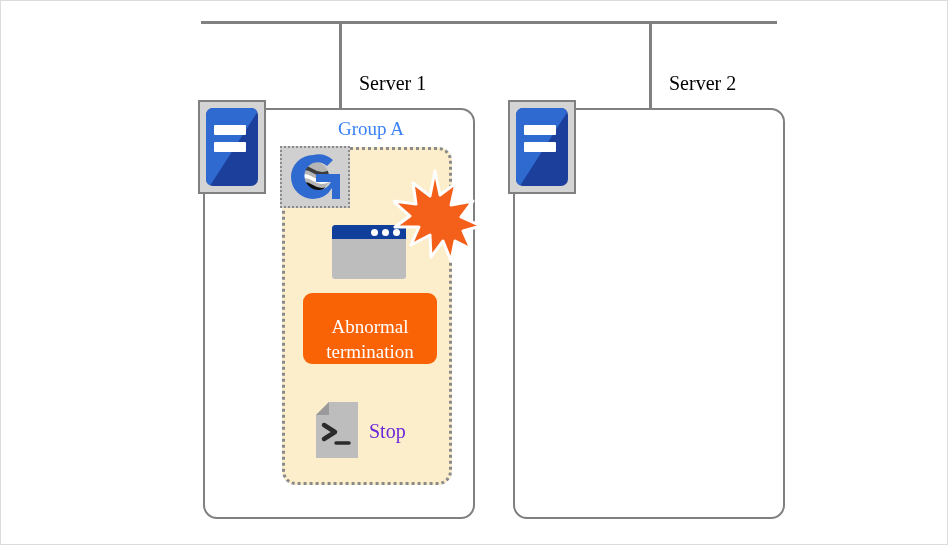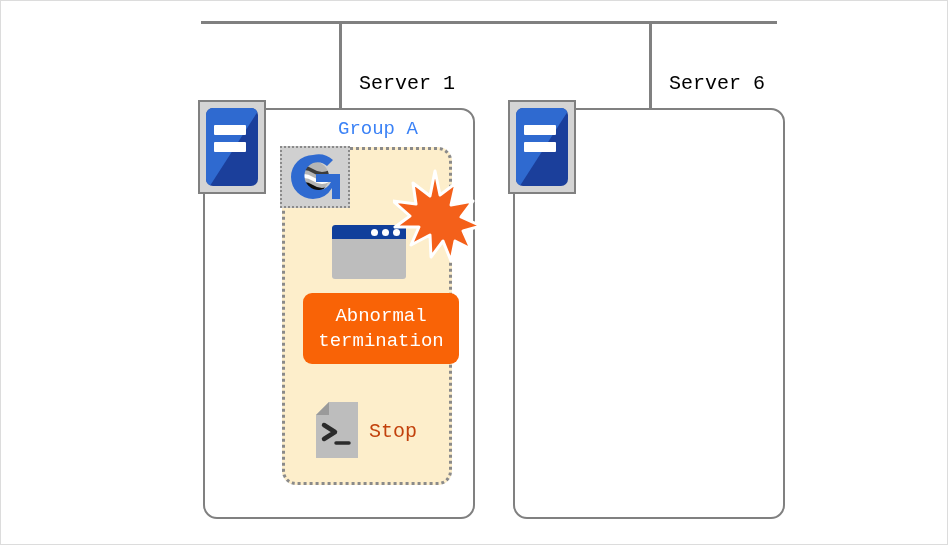--- a/index.html
+++ b/index.html
@@ -8,21 +8,21 @@
     background: #ffffff;
   }
   #canvas {
     position: relative;
     width: 948px;
     height: 545px;
     background: #ffffff;
     border: 1px solid #dcdcdc;
     box-sizing: border-box;
     overflow: hidden;
-    font-family: Liberation Mono, monospace;
+    font-family: Liberation Serif, serif;
   }
 
   
   .bus-line {
     position: absolute;
     background: #808080;
   }
 
   
   .server-box {
@@ -151,21 +151,21 @@
 
   
   .script-icon {
     position: absolute;
     width: 44px;
     height: 58px;
   }
   .stop-label {
     position: absolute;
     font-size: 20px;
-    color: #c2410c;
+    color: #6d28d9;
     white-space: nowrap;
   }
 </style>
 </head>
 <body>
 
 <div id="canvas">
 
   <div class="bus-line" style="left:200px; top:20px; width:576px; height:3px;"></div>
   <div class="bus-line" style="left:338px; top:20px; width:3px; height:88px;"></div>
@@ -210,35 +210,35 @@
       <span class="dot d3"></span>
     </div>
   </div>
 
   <div class="burst" style="left:392px; top:168px; width:88px; height:108px;">
     <svg width="88" height="108" viewBox="0 0 88 108">
       <path d="M42 2 L37 27 L20 14 L23 35 L0 32 L17 47 L2 58 L26 58 L18 76 L37 66 L38 88 L50 72 L58 92 L62 72 L78 80 L70 62 L88 57 L68 48 L80 32 L58 36 L63 14 L47 26 Z" fill="#f4601a" stroke="#ffffff" stroke-width="3" stroke-linejoin="round"></path>
     </svg>
   </div>
 
-  <div class="abnormal-btn" style="left:302px; top:292px; width:156px; height:71px;">
+  <div class="abnormal-btn" style="left:302px; top:292px; width:134px; height:71px;align-items:flex-end;">
     <span>Abnormal termination</span>
   </div>
 
   <div class="script-icon" style="left:314px; top:400px;">
     <svg width="44" height="58" viewBox="0 0 44 58">
       <path d="M14 1 L43 1 L43 57 L1 57 L1 14 Z" fill="#bdbdbd"></path>
       <path d="M14 1 L1 14 L14 14 Z" fill="#9a9a9a"></path>
       <path d="M9 24 L20 31 L9 38" fill="none" stroke="#2b2b2b" stroke-width="4.5" stroke-linecap="round" stroke-linejoin="round"></path>
       <path d="M21 42 L34 42" fill="none" stroke="#2b2b2b" stroke-width="3.5" stroke-linecap="round"></path>
     </svg>
   </div>
   <div class="stop-label" style="left:368px; top:419px;">Stop</div>
 
-  <div class="server-label" style="left:668px; top:71px;">Server 6</div>
+  <div class="server-label" style="left:668px; top:71px;">Server 2</div>
 
   <div class="server-box" style="left:512px; top:107px; width:272px; height:411px;"></div>
 
   <div class="server-icon" style="left:507px; top:99px;">
     <div class="body">
       <div class="bar b1"></div>
       <div class="bar b2"></div>
     </div>
   </div>
 

